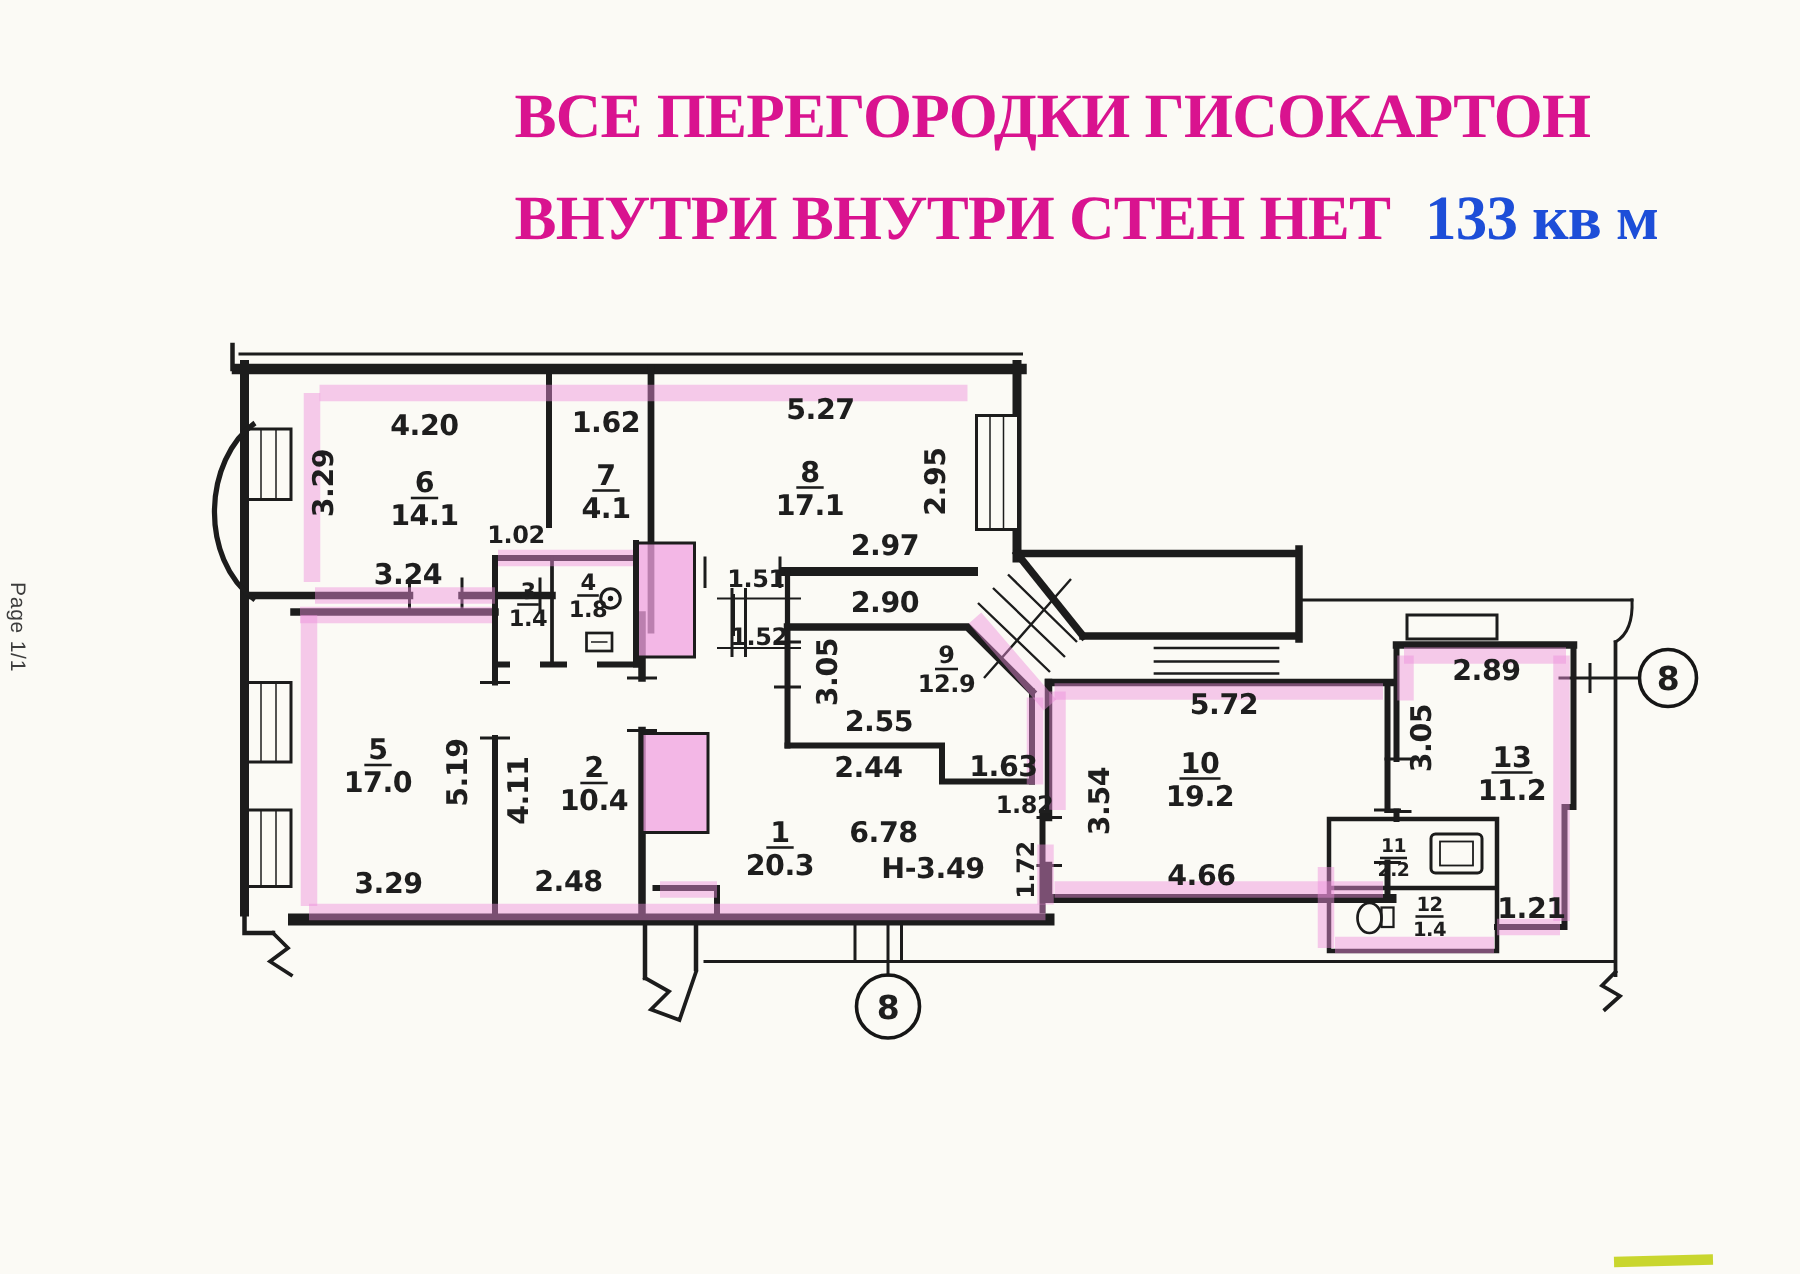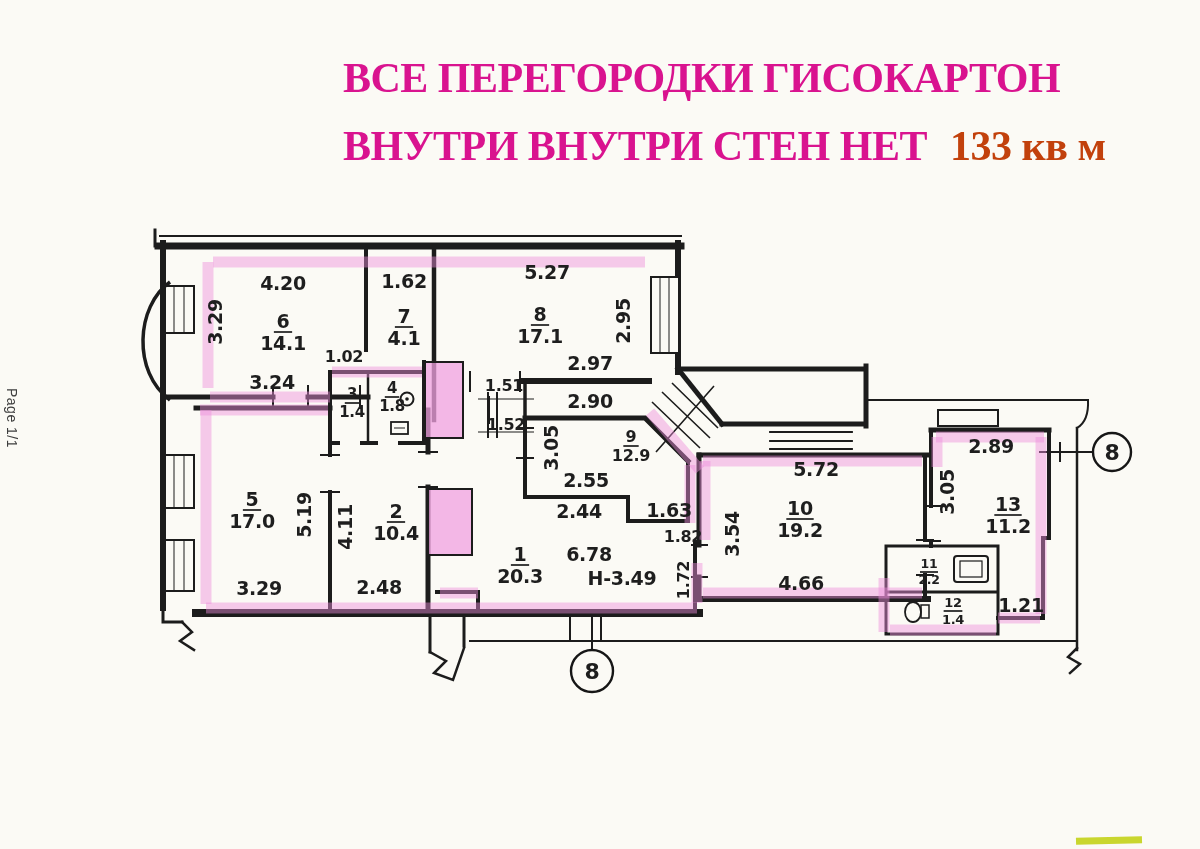--- a/index.html
+++ b/index.html
@@ -18,21 +18,21 @@
         background:#c3d118;transform:rotate(-1.5deg);opacity:.9;}
 </style>
 </head>
 <body>
 
 <div class="page">
 
   <div class="title-block">
     <div class="t1" style="color: rgb(217, 19, 143);">ВСЕ ПЕРЕГОРОДКИ ГИСОКАРТОН</div>
     <div class="t2" style="color: rgb(217, 19, 143);">ВНУТРИ ВНУТРИ СТЕН НЕТ</div>
-    <div class="t3" style="color: #c2410c;">133 кв м</div>
+    <div class="t3" style="color: #1d4ed8;">133 кв м</div>
   </div>
 
   <div class="pagenum">Page 1/1</div>
 
   <svg class="plan" width="1200" height="849" viewBox="0 0 1200 849">
 
     <g stroke="#1c1c1c" fill="none" stroke-linecap="square">
 
       <path stroke-width="7" d="M158,246 H681"></path>
       <path stroke-width="2" d="M160,236 H681"></path>

